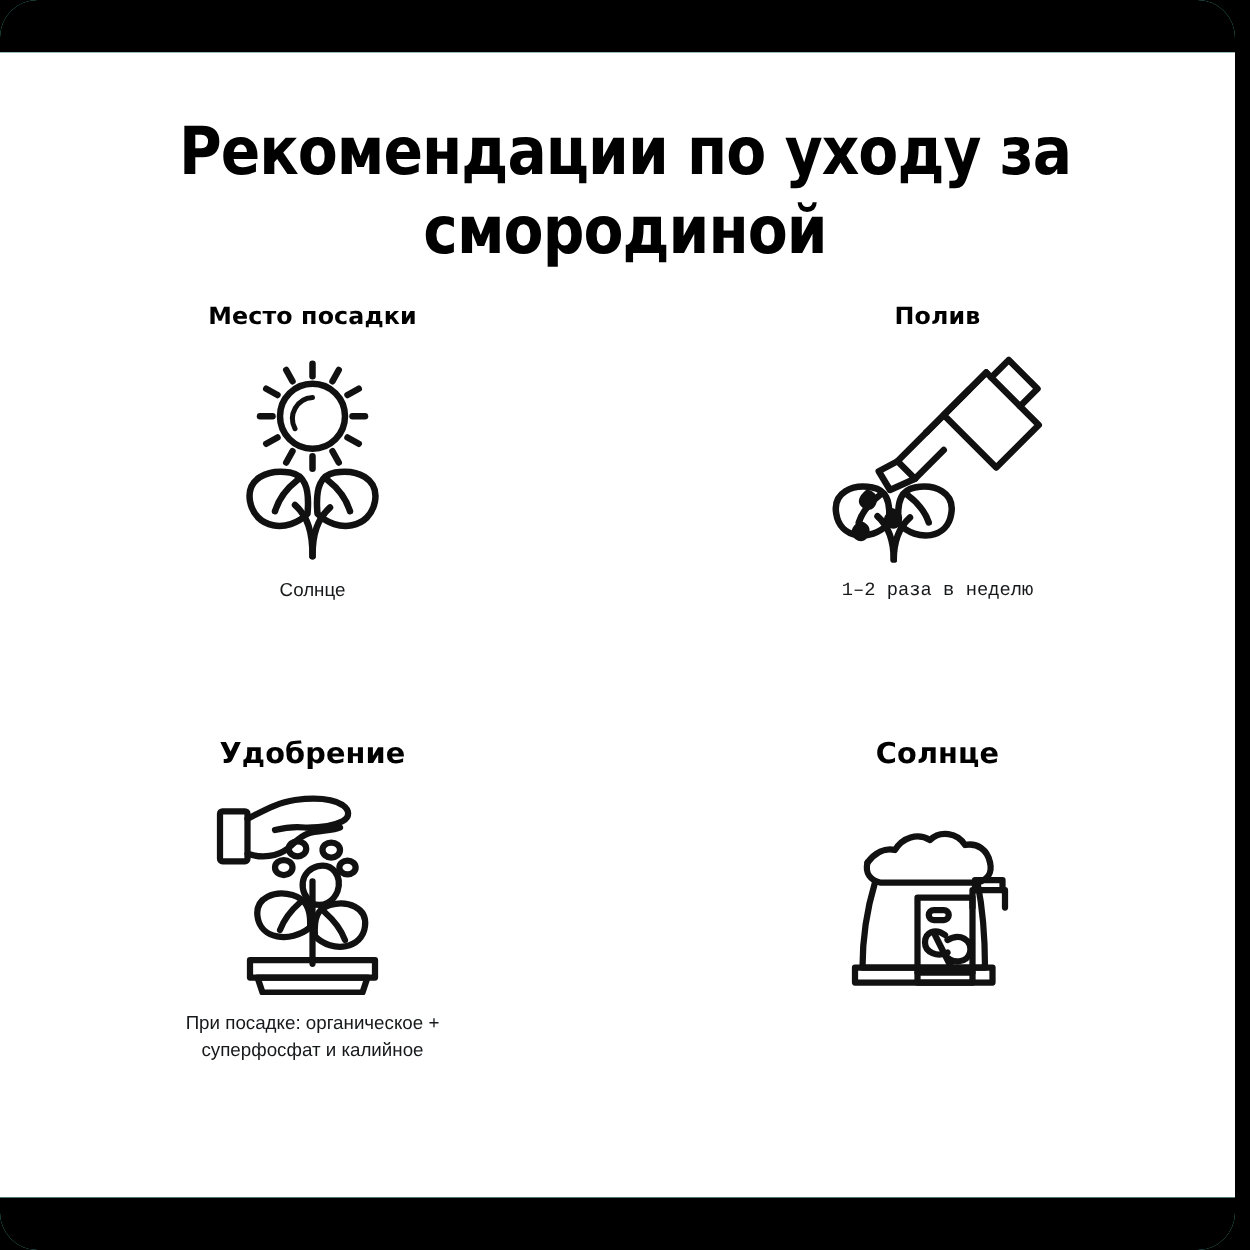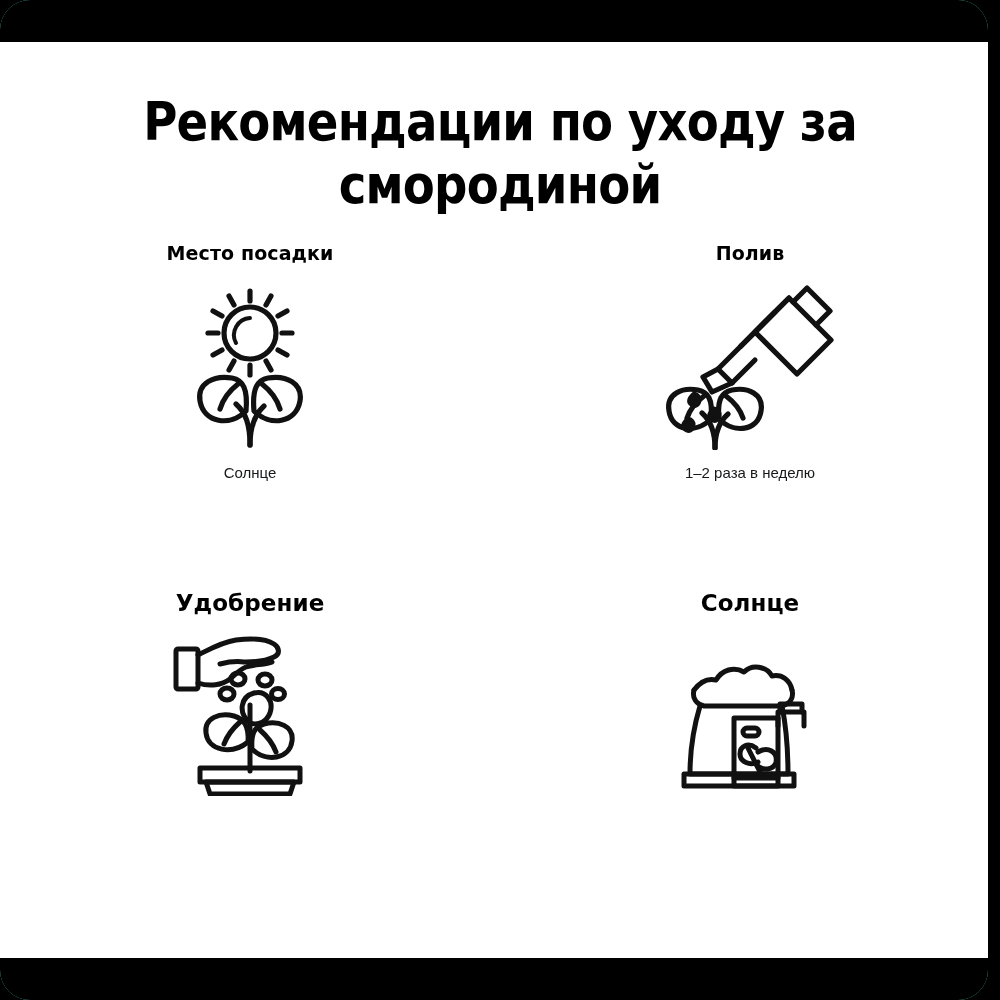--- a/index.html
+++ b/index.html
@@ -110,21 +110,21 @@
   }
 
   .cell-r2 .cell-heading { font-size: 23px; }
 
   
   .cell-place   .icon-wrap { margin-top: 6px; }
   .cell-water   .icon-wrap { margin-top: 6px; }
   .cell-fert    .icon-wrap { margin-top: 2px; }
   .cell-soil    .icon-wrap { margin-top: 14px; }
   .cell-soil    .cell-caption { margin-top: 8px; }
-  .cell-water   .cell-caption { margin-top: 0px; }
+  .cell-water   .cell-caption { margin-top: 0px; font-family: Liberation Mono, monospace; }
 </style>
 </head>
 <body>
 
 <div class="canvas">
 
   <div class="letterbox top"></div>
 
   <div class="sheet">
 
@@ -226,20 +226,22 @@
             <path d="M70 91 C62 98 57 105 54 113"></path>
 
             <path d="M82 118 C96 132 120 128 122 110 C124 95 108 89 94 93 C84 96 81 103 82 118 Z"></path>
             <path d="M90 99 C98 106 103 113 106 121"></path>
 
             <rect x="30" y="137" width="100" height="14"></rect>
 
             <path d="M36 151 L40 163 L120 163 L124 151 Z"></path>
           </svg>
         </div>
+        <div class="cell-caption">При посадке: органическое +
+суперфосфат и калийное</div>
       </div>
 
       <div class="cell cell-r2 cell-soil">
         <div class="cell-heading">Солнце</div>
         <div class="icon-wrap">
           <svg width="160" height="130" viewBox="0 0 160 130" fill="none" stroke="#111111" stroke-width="5" stroke-linecap="round" stroke-linejoin="round">
 
             <path d="M24 30 C30 22 38 18 46 20 C52 10 64 6 74 12 C82 4 96 6 102 16 C112 14 120 20 122 30"></path>
 
             <path d="M24 30 C22 38 26 44 34 46 L112 46 C120 44 124 38 122 30"></path>

